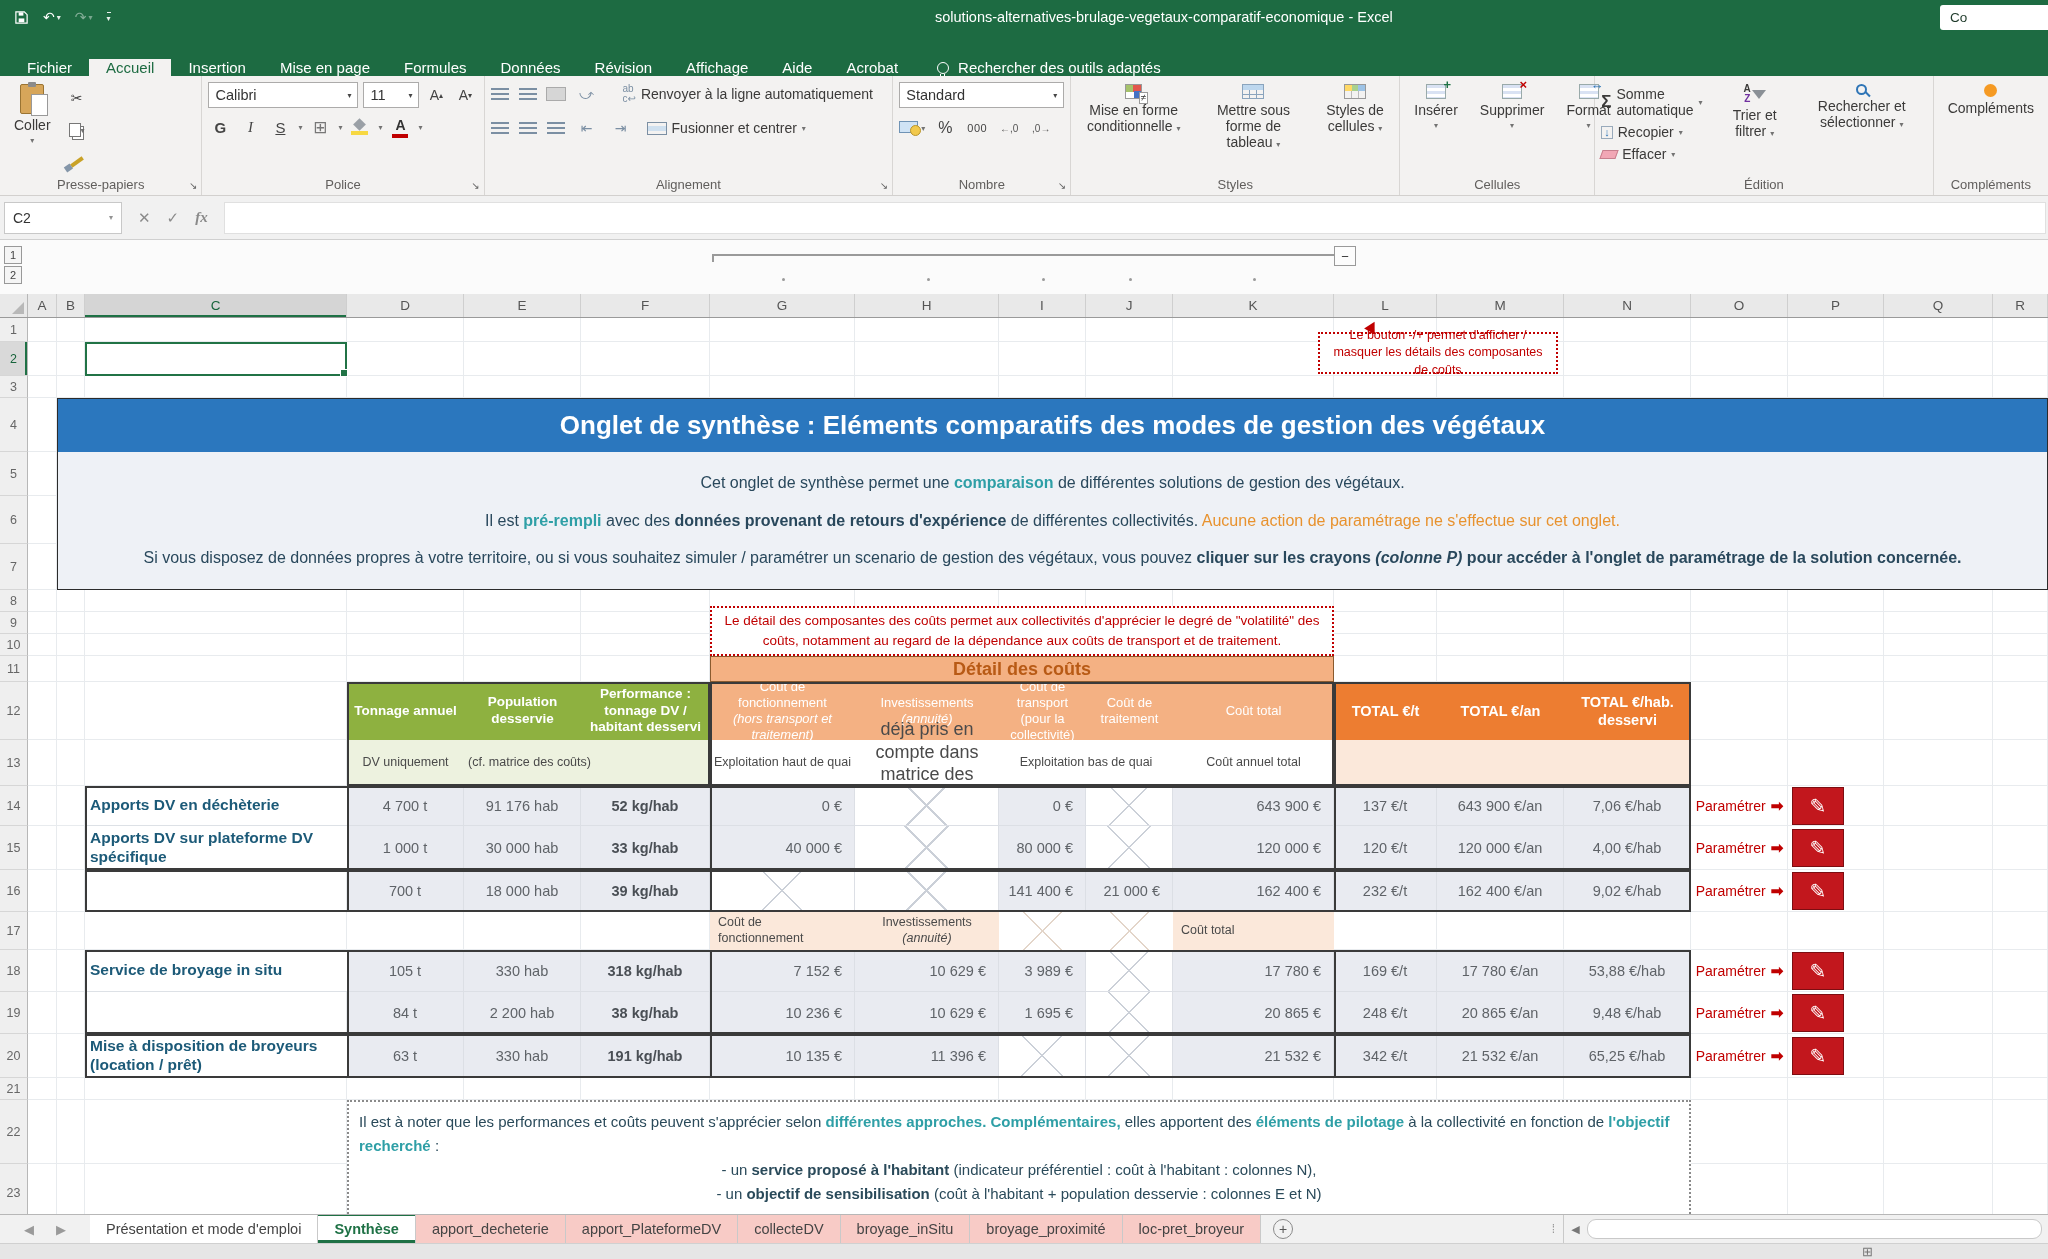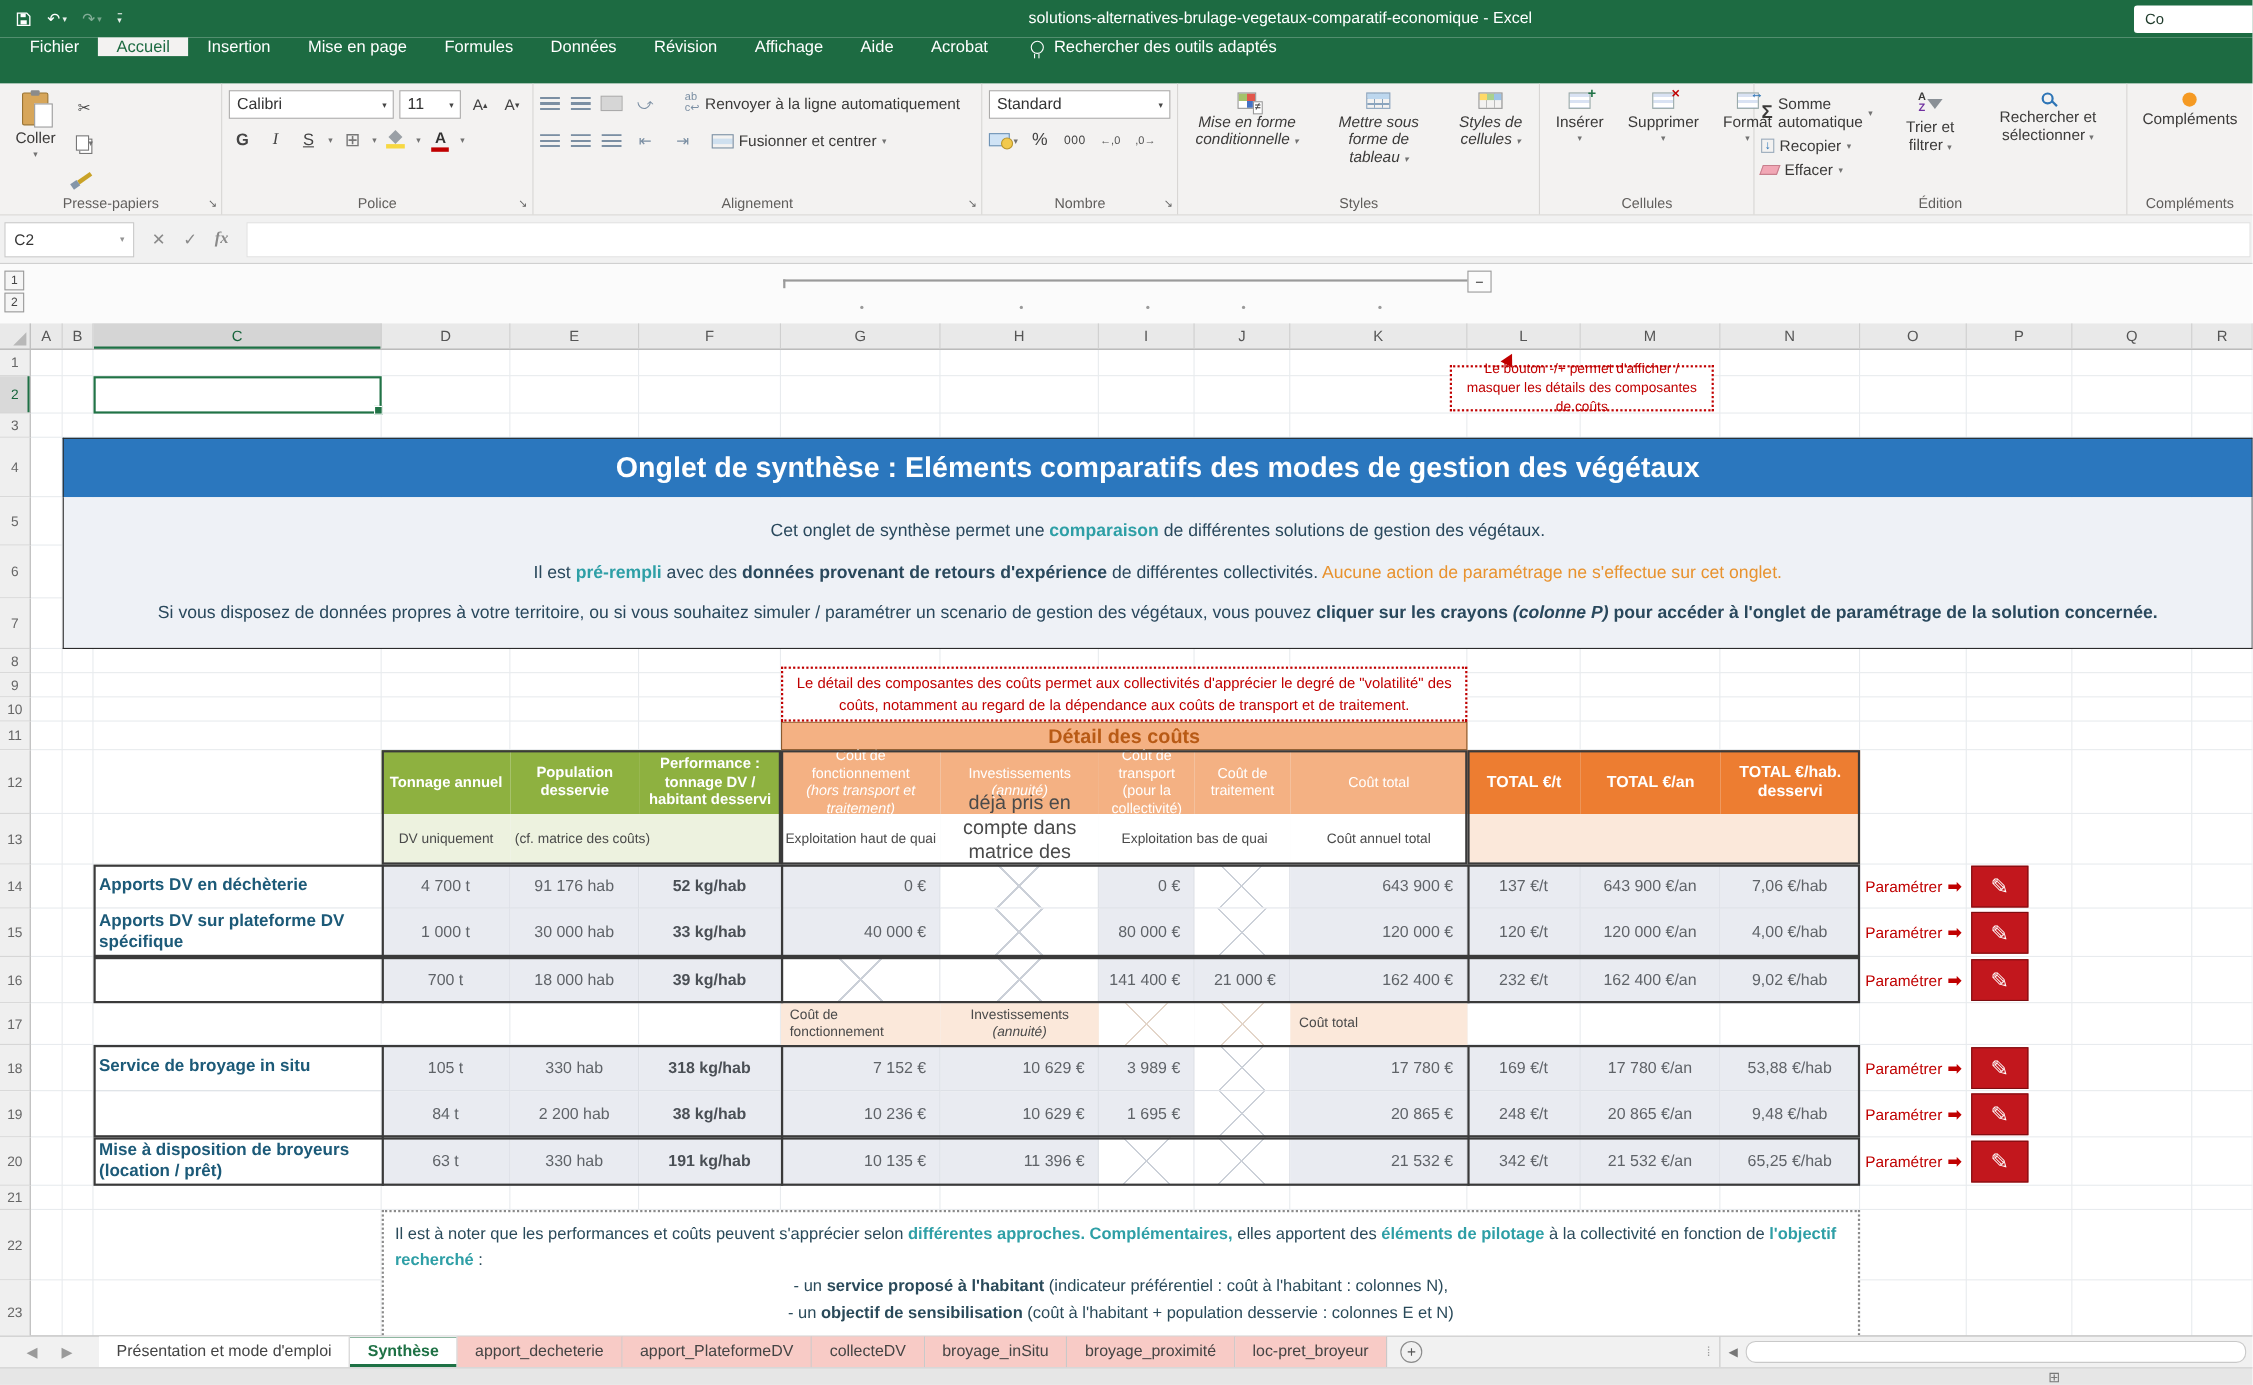--- a/index.html
+++ b/index.html
@@ -9,21 +9,21 @@
   
   .titlebar{position:absolute;left:0;top:0;width:2048px;height:34px;background:#1D6B42;display:flex;align-items:center;color:#fff;}
   .qat{display:flex;align-items:center;gap:14px;padding-left:14px;}
   .qat .qbtn{display:flex;align-items:center;gap:2px;color:#fff;font-size:14px;cursor:pointer;}
   .qat .dim{opacity:.45;}
   .car{font-size:8px;opacity:.9;}
   .title-text{position:absolute;left:935px;top:0;height:34px;display:flex;align-items:center;font-size:14.5px;color:#fff;white-space:nowrap;}
   .comments-btn{position:absolute;right:-12px;top:5px;width:120px;height:25px;background:#fff;border-radius:3px;color:#1e3a2a;font-size:13.5px;display:flex;align-items:center;padding-left:10px;}
 
   
-  .ribbontabs{position:absolute;left:0;top:34px;width:2048px;height:42px;background:#1D6B42;display:flex;align-items:flex-start;padding-left:10px;color:#fff;font-size:15px;}
+  .ribbontabs{position:absolute;left:0;top:34px;width:2048px;height:42px;background:#1D6B42;display:flex;align-items:flex-end;padding-left:10px;color:#fff;font-size:15px;}
   .rtab{display:flex;align-items:center;padding:0 17px;cursor:pointer;white-space:nowrap;}
   .rtab.active{background:#F3F2F1;color:#1D6B42;}
   .searchzone{display:flex;align-items:center;gap:9px;margin-left:22px;cursor:pointer;}
   .i-bulb{width:12px;height:12px;border:1.6px solid #fff;border-radius:50%;position:relative;display:inline-block;}
   .i-bulb::after{content:"";position:absolute;left:2.4px;bottom:-5px;width:3px;height:4px;border-left:1.6px solid #fff;border-right:1.6px solid #fff;}
 
   
   .ribbon{position:absolute;left:0;top:76px;width:2048px;height:120px;background:#F3F2F1;border-bottom:1px solid #D2D0CE;display:flex;align-items:stretch;font-size:14px;color:#3b3a39;}
   .rgroup{display:flex;flex-direction:column;border-right:1px solid #D8D6D4;position:relative;padding:6px 6px 0 6px;}
   .rgmain{flex:1;display:flex;align-items:flex-start;gap:6px;}
@@ -296,21 +296,21 @@
           <span class="smallbtn" style="font-size:11px;letter-spacing:.5px">000</span>
           <span class="smallbtn" style="font-size:10px;color:#555">←,0</span>
           <span class="smallbtn" style="font-size:10px;color:#555">,0→</span>
         </div>
       </div>
       <div class="rglabel">Nombre</div>
       <span class="launcher">↘</span>
     </div>
 
     <div class="rgroup" style="width:350px">
-      <div class="rgmain" style="justify-content:center;width:100%;font-style:italic;">
+      <div class="rgmain" style="justify-content:center;width:100%;">
         <div class="bigbtn">
           <span class="i-cf"></span>
           <span class="lbl"><span>Mise en forme conditionnelle</span> <span class="car" style="color:#666">▾</span></span>
         </div>
         <div class="bigbtn">
           <span class="i-tbl"></span>
           <span class="lbl"><span>Mettre sous forme de tableau</span> <span class="car" style="color:#666">▾</span></span>
         </div>
         <div class="bigbtn">
           <span class="i-cs"></span>

